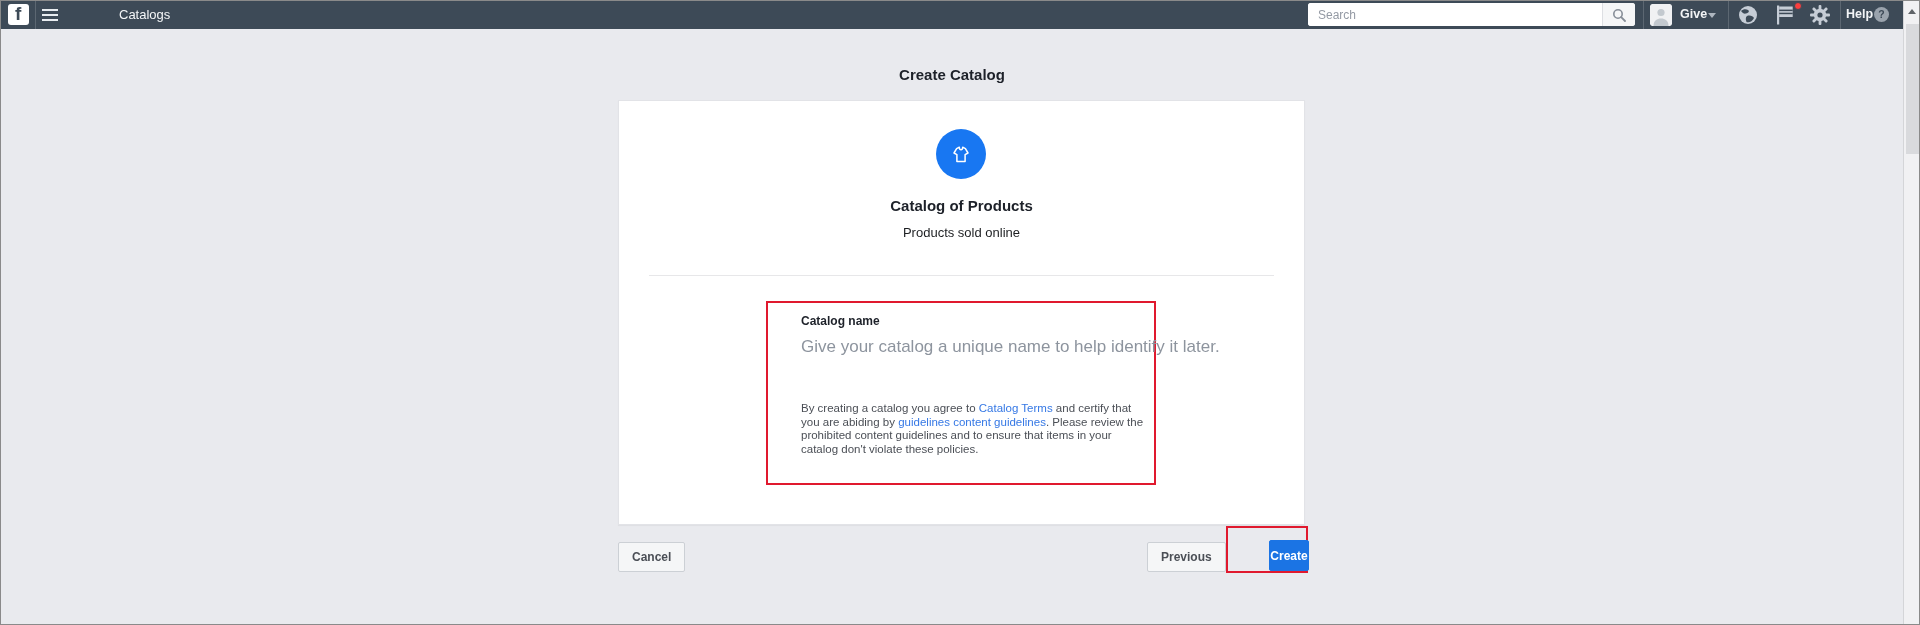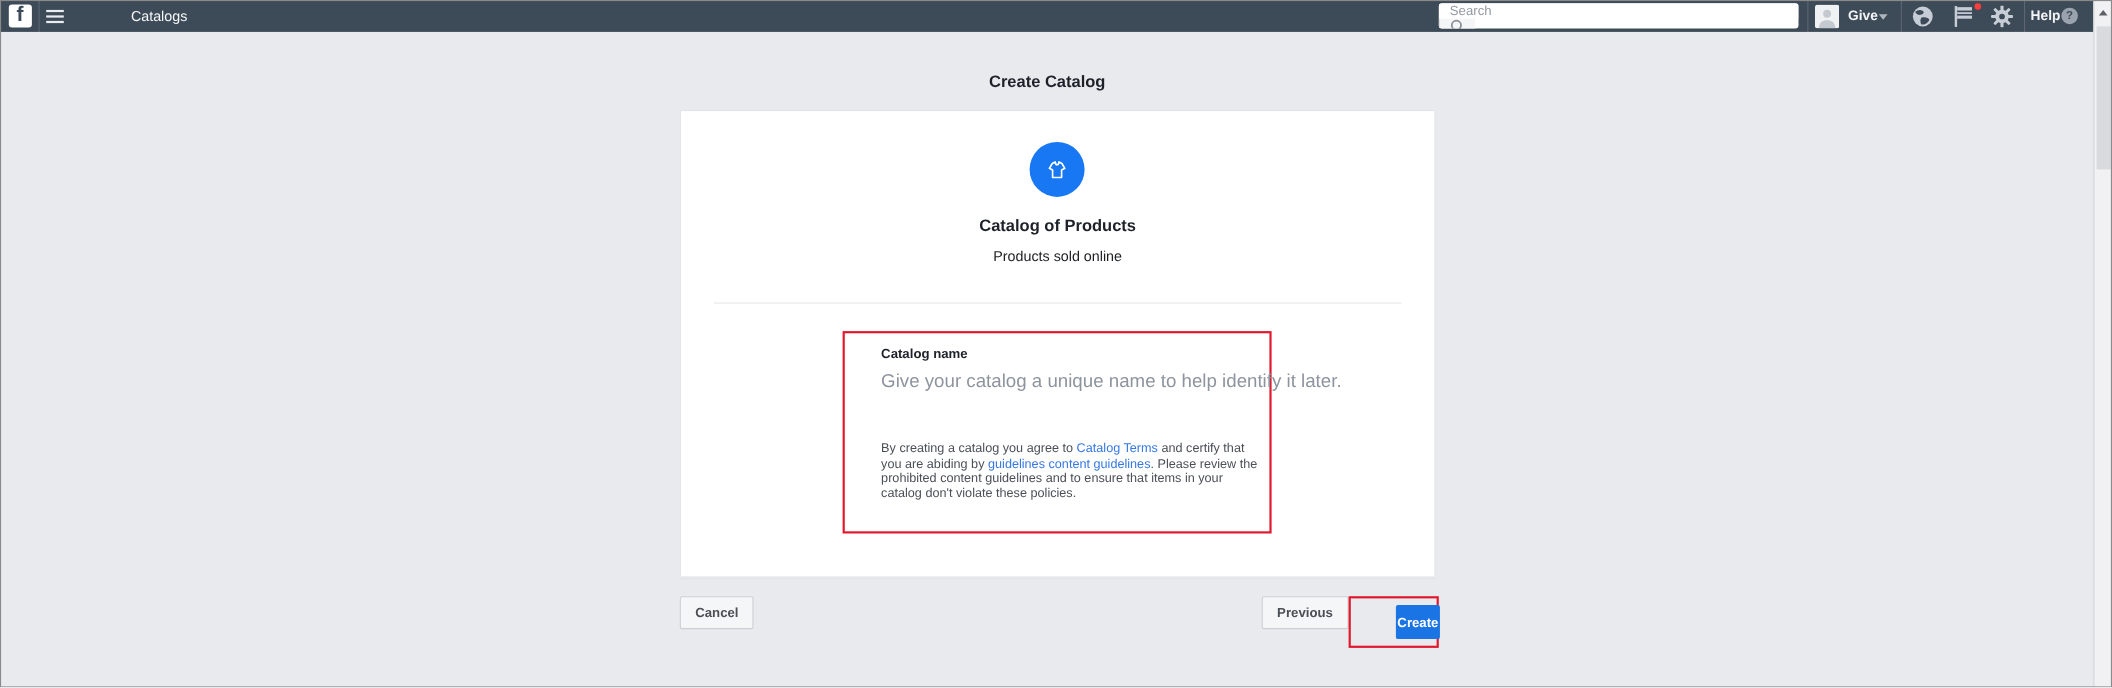--- a/index.html
+++ b/index.html
@@ -10,21 +10,21 @@
 
   
   .topbar { position:absolute; left:0; top:0; width:1904px; height:29px; background:#3d4a57; z-index:5; }
   .fb-tile { position:absolute; left:8px; top:4px; width:21px; height:21px; background:#fff; border-radius:3px; overflow:hidden; cursor:pointer; }
   .fb-tile span { position:absolute; left:7px; top:-1px; font-size:19px; font-weight:bold; color:#3d4a57; }
   .bar-divider { position:absolute; top:0; width:1px; height:29px; background:rgba(255,255,255,0.16); }
   .hamburger { position:absolute; left:42px; top:9px; width:16px; height:12px; cursor:pointer; }
   .hamburger i { display:block; width:16px; height:2px; background:#e9edf1; margin-bottom:3px; }
   .bar-title { position:absolute; left:71px; top:0; height:29px; line-height:29px; color:#f5f7f9; font-size:13px;margin-left:48px; }
 
-  .searchbox { position:absolute; left:1308px; top:3px; width:327px; height:23px; background:#fff; border-radius:3px; display:flex; overflow:hidden;flex-direction:column; }
+  .searchbox { position:absolute; left:1308px; top:3px; width:327px; height:23px; background:#fff; border-radius:3px; display:flex; overflow:hidden; }
   .searchbox input { flex:1; border:none; outline:none; padding:0 6px 0 10px; font-size:12px; color:#333; font-family:"Liberation Sans", sans-serif; }
   .searchbox input::placeholder { color:#949aa4; }
   .search-btn { width:33px; background:#f5f6f7; border-left:1px solid #dddfe3; display:flex; align-items:center; justify-content:center; cursor:pointer; }
 
   .avatar { position:absolute; left:1650px; top:4px; width:22px; height:22px; border-radius:2px; overflow:hidden; cursor:pointer; }
   .user-name { position:absolute; left:1680px; top:0; height:29px; line-height:29px; color:#f2f4f6; font-size:12.5px; font-weight:bold; cursor:pointer; }
   .caret { position:absolute; left:1708px; top:13px; width:0; height:0; border-left:4px solid transparent; border-right:4px solid transparent; border-top:5px solid #aeb6bf; cursor:pointer; }
 
   .icon-btn { position:absolute; top:4px; width:22px; height:22px; display:flex; align-items:center; justify-content:center; cursor:pointer; }
   .globe-btn { left:1737px; }
@@ -52,21 +52,21 @@
   .form-label { position:absolute; left:182px; top:213px; font-size:12px; font-weight:bold; color:#1d2129; }
   .form-helper { position:absolute; left:182px; top:236px; font-size:17px; color:#8d949e; }
   .form-input { position:absolute; left:182px; top:260px; width:326px; height:27px; border:1px solid #5b7fd6; border-radius:2px; padding:0 9px; font-size:12.5px; color:#1d2129; outline:none; font-family:"Liberation Sans", sans-serif; background:#fff; }
   .legal { position:absolute; left:182px; top:301px; width:346px; font-size:11.5px; line-height:13.5px; color:#4b4f56; }
   .legal .link { color:#3578e5; cursor:pointer; }
 
   
   .btn { position:absolute; height:30px; line-height:28px; background:#f5f6f7; border:1px solid #ccd0d5; border-radius:2px; font-size:12px; font-weight:bold; color:#4b4f56; padding:0 13px; cursor:pointer; font-family:"Liberation Sans", sans-serif; }
   .btn-cancel { left:618px; top:542px; }
   .btn-previous { left:1147px; top:542px; }
-  .create-outline { position:absolute; left:1226px; top:542px; width:82px; height:47px; border:2px solid #e0192e; display:flex; align-items:center; justify-content:center; pointer-events:none;padding-left:44px; }
+  .create-outline { position:absolute; left:1226px; top:526px; width:82px; height:47px; border:2px solid #e0192e; display:flex; align-items:flex-end; justify-content:center; pointer-events:none;padding-left:44px; }
   .btn-create { width:68px; height:31px; background:#1b74e4; border:1px solid #1b74e4; border-radius:2px; color:#fff; font-size:12px; font-weight:bold; cursor:pointer; pointer-events:auto; font-family:"Liberation Sans", sans-serif; }
 </style>
 </head>
 <body>
 
 <div class="screen">
 
   <div class="topbar">
     <div class="fb-tile">
       <span>f</span>

